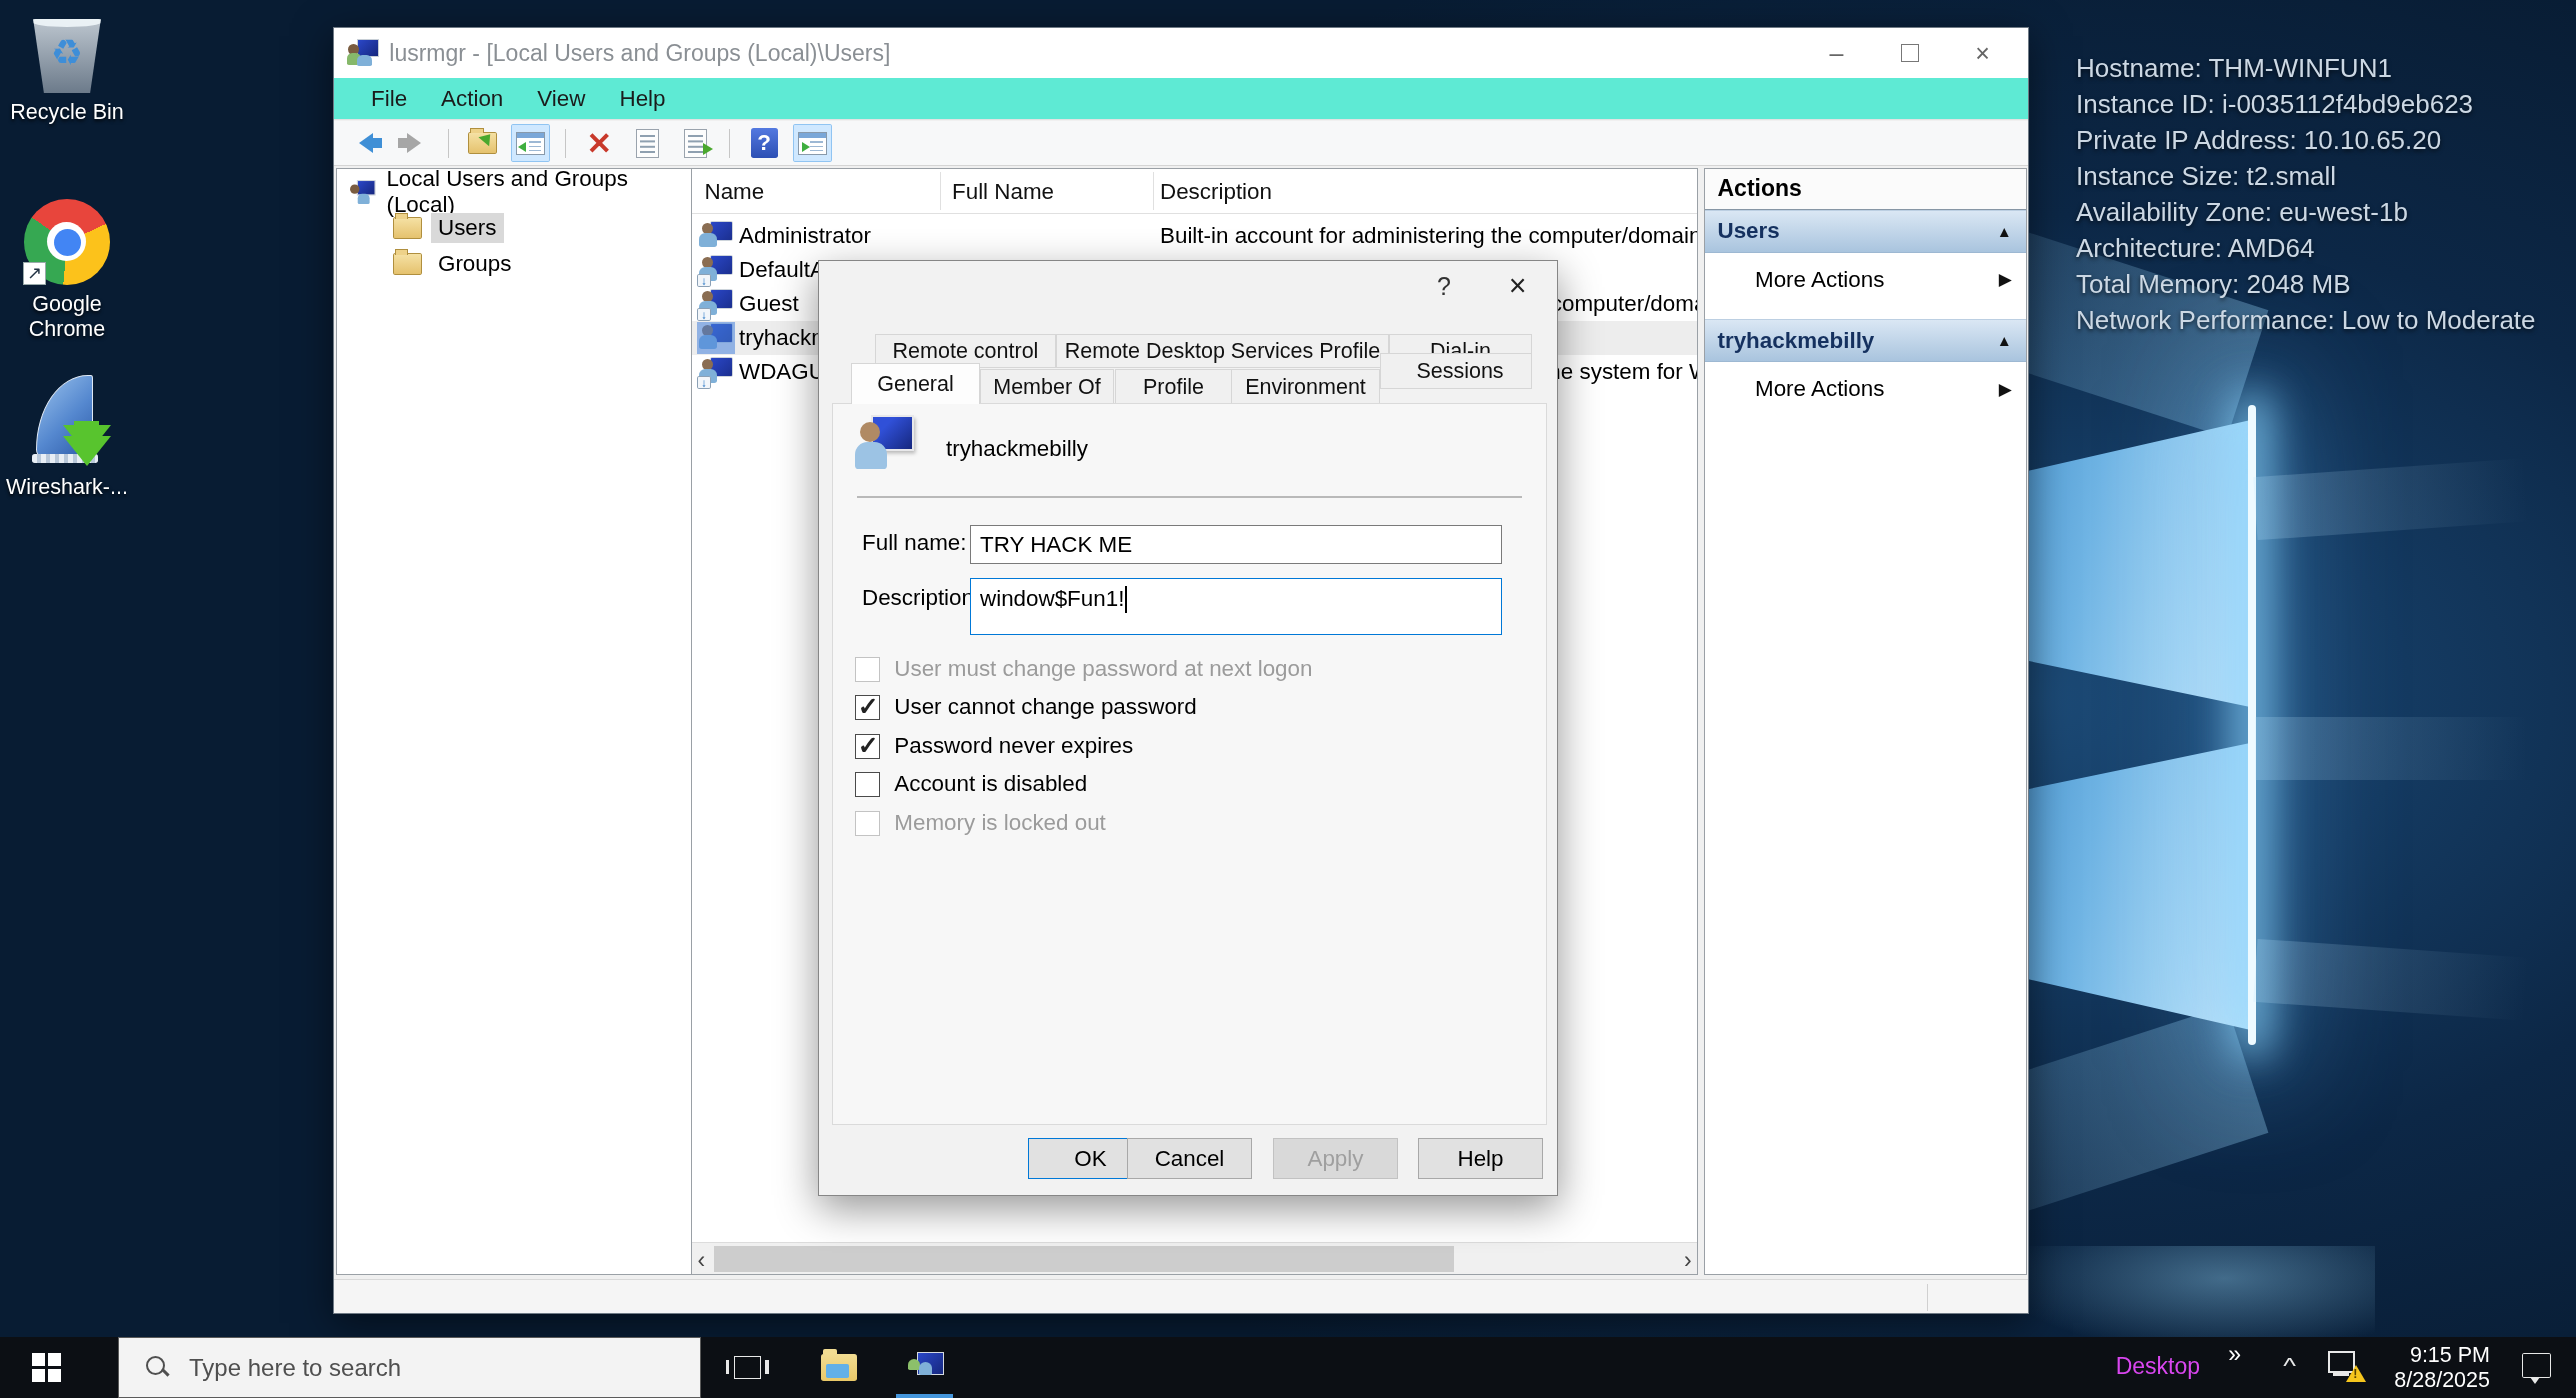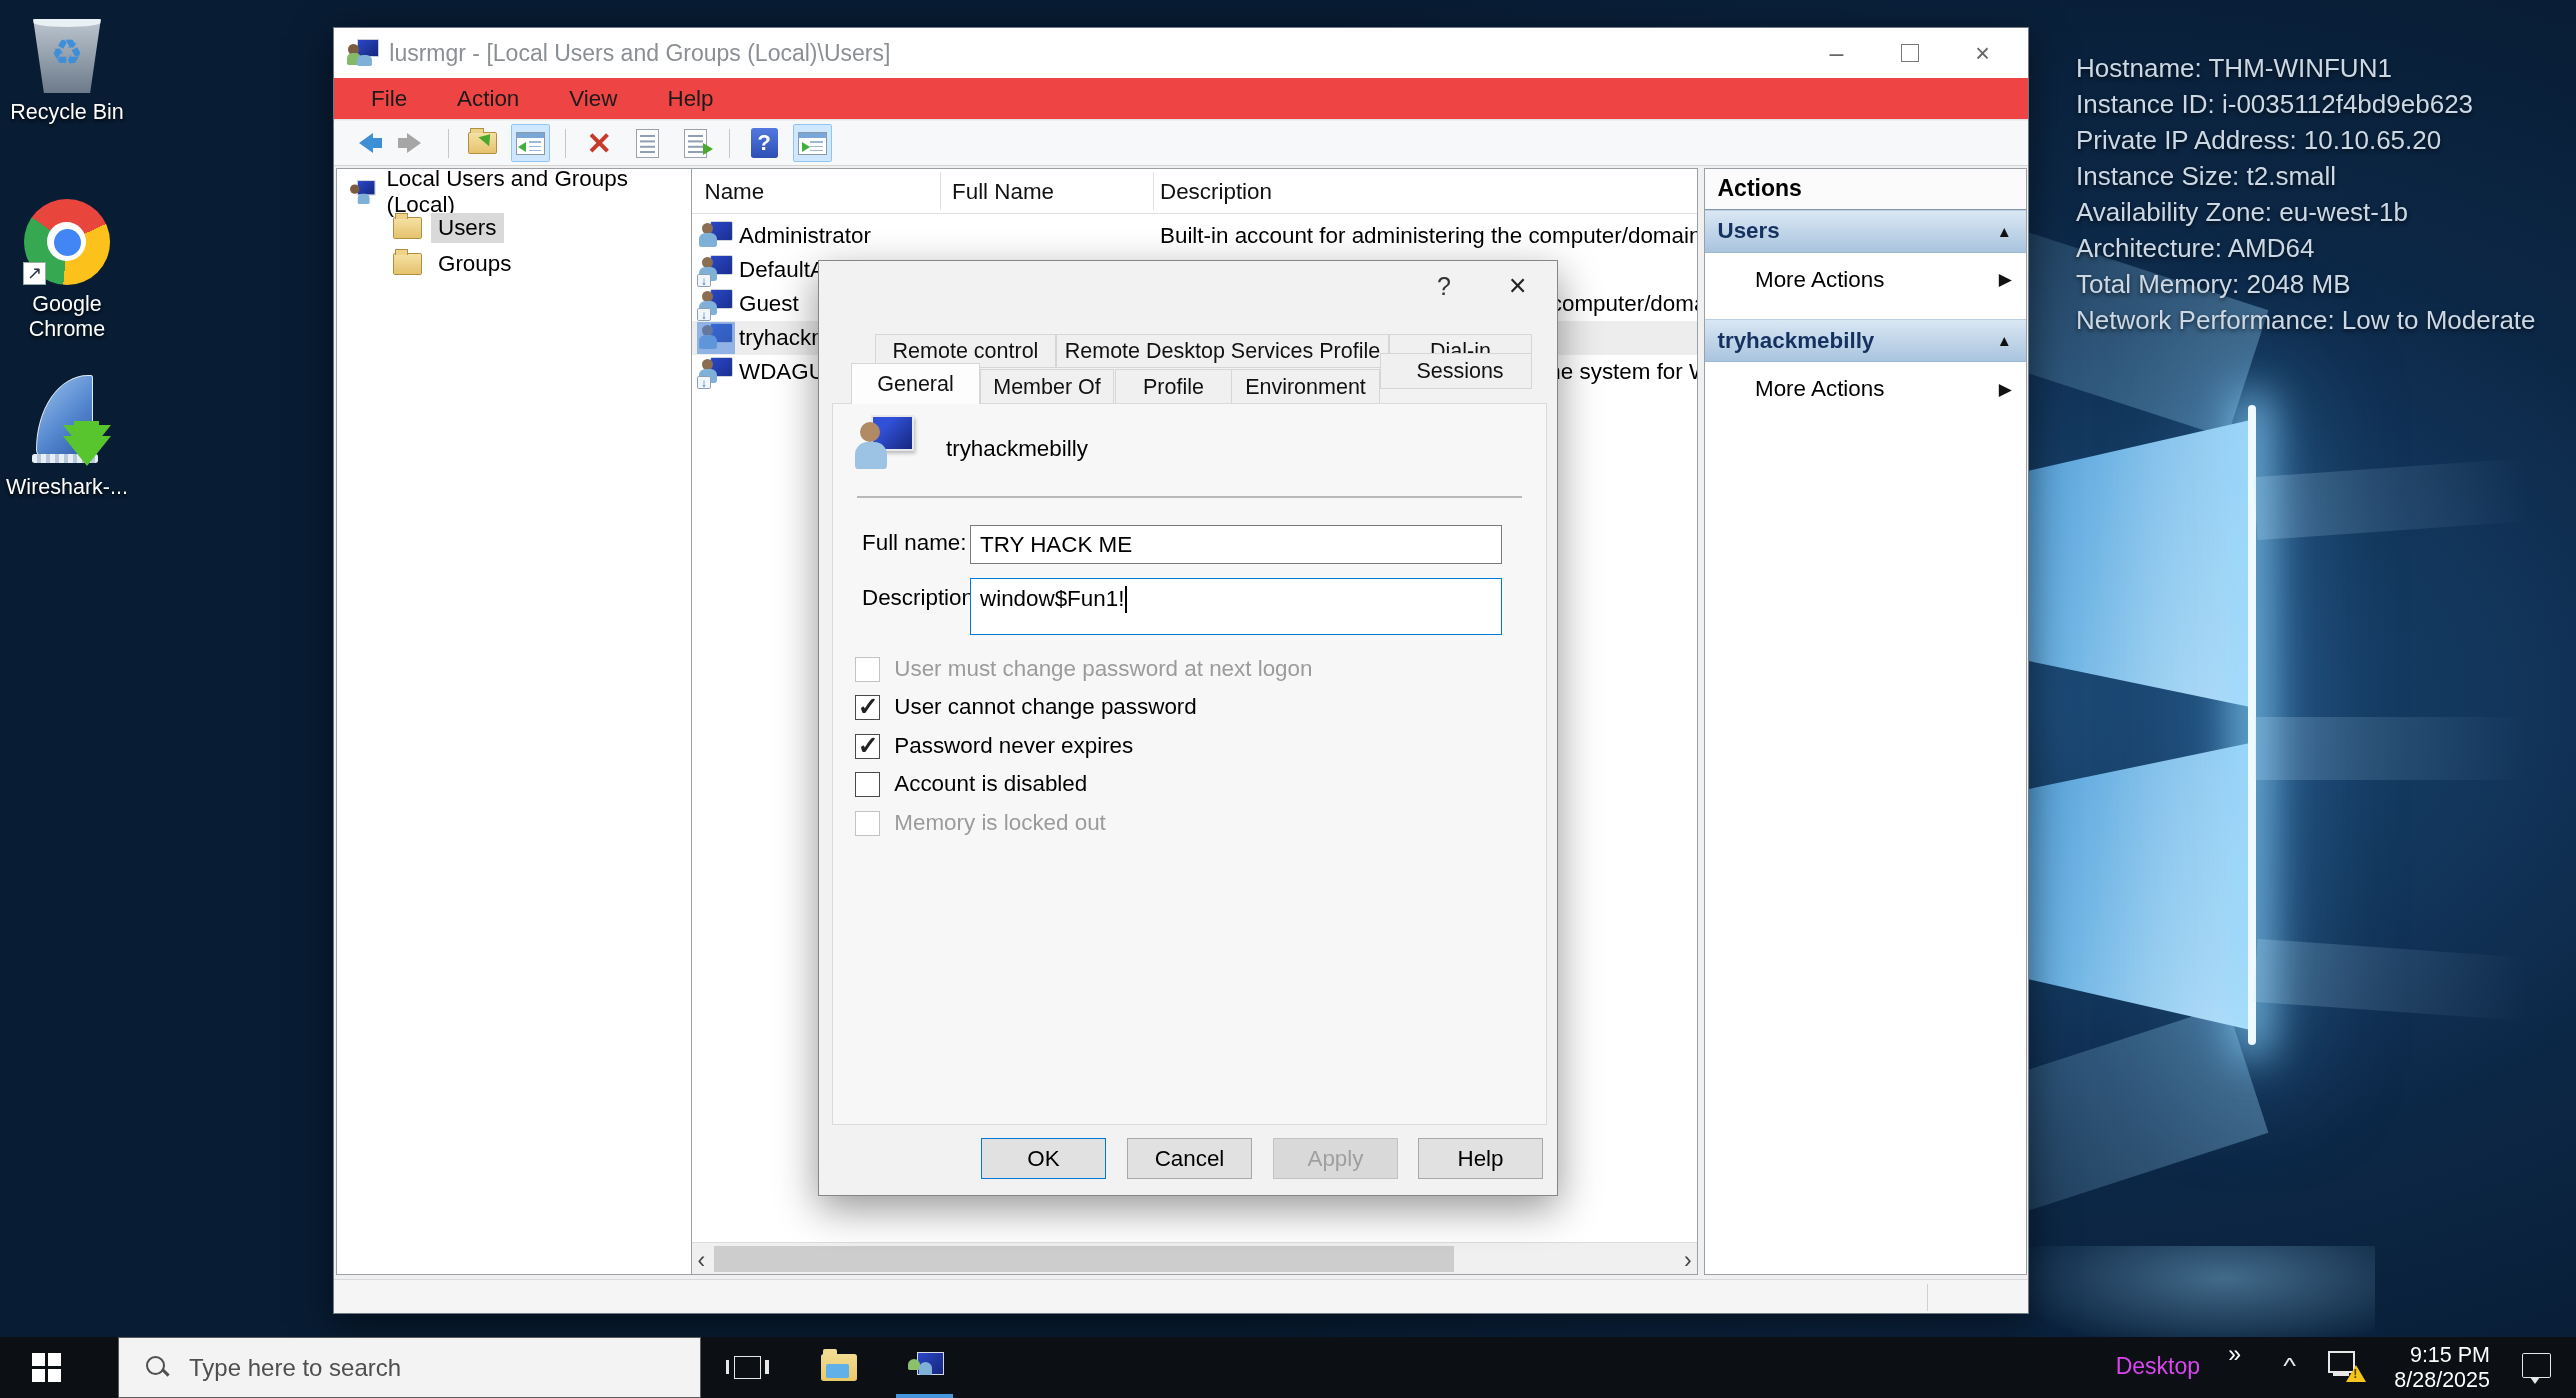--- a/index.html
+++ b/index.html
@@ -52,22 +52,22 @@
     border-left:24px solid transparent; border-right:24px solid transparent; border-top:30.5px solid #58c42e; filter:drop-shadow(0 -10.8px 0 #58c42e); }
   .fin .dl-stem { position:absolute; right:6.3px; bottom:27px; width:25px; height:20px; background:#58c42e; }
   
   .window { position:absolute; left:333px; top:27px; width:1696px; height:1287px; z-index:10;
     background:#f0f0f0; border:0.9px solid #6f7a85; box-shadow:0 9px 36px rgba(0,0,0,.5); }
   .titlebar { position:absolute; left:0; top:0; right:0; height:50px; background:#fff; display:flex; align-items:center; }
   .titlebar .title-text { margin-left:10.8px; color:#8a8f94; font-size:23px; }
   .win-controls { position:absolute; right:9px; top:0; height:50px; display:flex; }
   .win-btn { width:73px; height:50px; display:flex; align-items:center; justify-content:center; color:#666; font-size:25px; }
   .win-btn .maxbox { width:18px; height:18px; border:1.8px solid #777; }
-  .menubar { position:absolute; left:0; top:50px; right:0; height:42px; background:#ef4444; border-bottom:0.9px solid #e3e3e3;
-    display:flex; align-items:center; padding-left:20px; gap:16px; }
+  .menubar { position:absolute; left:0; top:50px; right:0; height:42px; background:#5eead4; border-bottom:0.9px solid #e3e3e3;
+    display:flex; align-items:center; padding-left:20px; gap:0; }
   .menu-item { padding:0 17px; font-size:22.4px; color:#1b1b1b; }
   .toolbar { position:absolute; left:0; top:93px; right:0; height:45px; background:#f7f8f9; border-bottom:0.9px solid #d5d5d5;
     display:flex; align-items:center; padding-left:12.5px; gap:9px; }
   .tsep { width:0.9px; height:29px; background:#c6c6c6; margin:0 5.4px; }
   .tbtn { width:39px; height:38px; display:flex; align-items:center; justify-content:center; position:relative; }
   .tbtn.hl { background:#cfe8ff; border:0.9px solid #90c4f2; border-radius:1.8px; }
   .arrow-l { width:0;height:0;border-top:10.8px solid transparent;border-bottom:10.8px solid transparent;border-right:14.3px solid #3f8fd6; position:relative;}
   .arrow-l::after { content:""; position:absolute; left:12.5px; top:-5.4px; width:10.8px; height:10.8px; background:#3f8fd6; }
   .arrow-r { width:0;height:0;border-top:10.8px solid transparent;border-bottom:10.8px solid transparent;border-left:14.3px solid #a6a6a6; position:relative;}
   .arrow-r::after { content:""; position:absolute; right:12.5px; top:-5.4px; width:10.8px; height:10.8px; background:#a6a6a6; }
@@ -151,21 +151,21 @@
   .f-input { position:absolute; left:151px; width:532px; background:#fff; border:0.9px solid #7a7a7a; display:flex; align-items:center; padding-left:9px; }
   .f-input.focused { border:1.8px solid #0078d7; }
   .caret { display:inline-block; width:1.8px; height:27px; background:#000; margin-left:0.9px; }
   .cbrow { position:absolute; left:36px; display:flex; align-items:center; gap:14.3px; height:30.5px; }
   .cbox { width:25px; height:25px; background:#fff; border:1.8px solid #4a4a4a; position:relative; flex:none; }
   .cbrow.checked .cbox::after { content:"\2713"; position:absolute; left:1.8px; top:-3.6px; font-size:25px; font-weight:bold; color:#222; }
   .cbrow.disabled .cbox { border-color:#c3c3c3; }
   .cbrow.disabled .cblabel { color:#9b9b9b; }
   .dlg-btn { position:absolute; width:125px; height:41px; background:#e1e1e1; border:0.9px solid #a8a8a8;
     display:flex; align-items:center; justify-content:center; font-size:22.4px; top:877px; }
-  .dlg-btn.primary { border:1.8px solid #0078d7; }
+  .dlg-btn.primary { border:1.8px solid #0078d7;margin-left:47px; }
   .dlg-btn.disabled { background:#d9d9d9; color:#9f9f9f; border-color:#c2c2c2; }
   
   .taskbar { position:absolute; left:0; bottom:0; width:2576px; height:61px; background:#0c0f14; z-index:30; display:flex; align-items:center; }
   .start { width:93px; height:61px; display:flex; align-items:center; justify-content:center; }
   .winlogo { display:grid; grid-template-columns:13.4px 13.4px; grid-template-rows:13.4px 13.4px; gap:2.7px; }
   .winlogo div { background:#fff; }
   .searchbox { position:absolute; left:118px; top:0; width:583px; height:61px; background:#f3f3f3; border:0.9px solid #5a5a5a;
     display:flex; align-items:center; color:#4f4f4f; font-size:24px; }
   .mag { position:relative; width:23px; height:23px; margin:0 20px 0 27px; flex:none; }
   .mag::before { content:""; position:absolute; left:0; top:0; width:15.2px; height:15.2px; border:2.7px solid #4f4f4f; border-radius:50%; }

